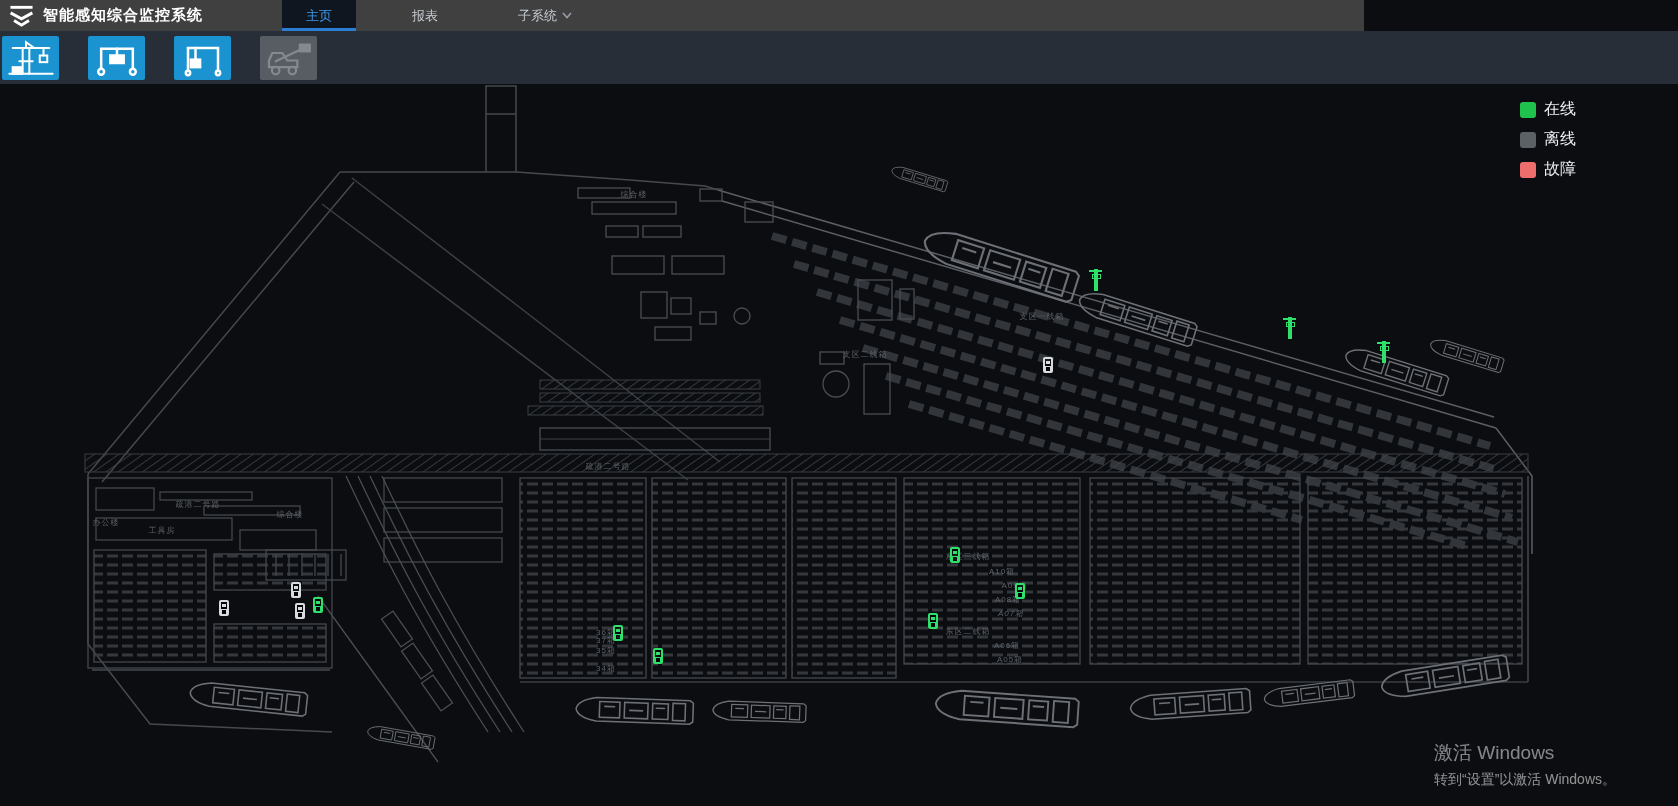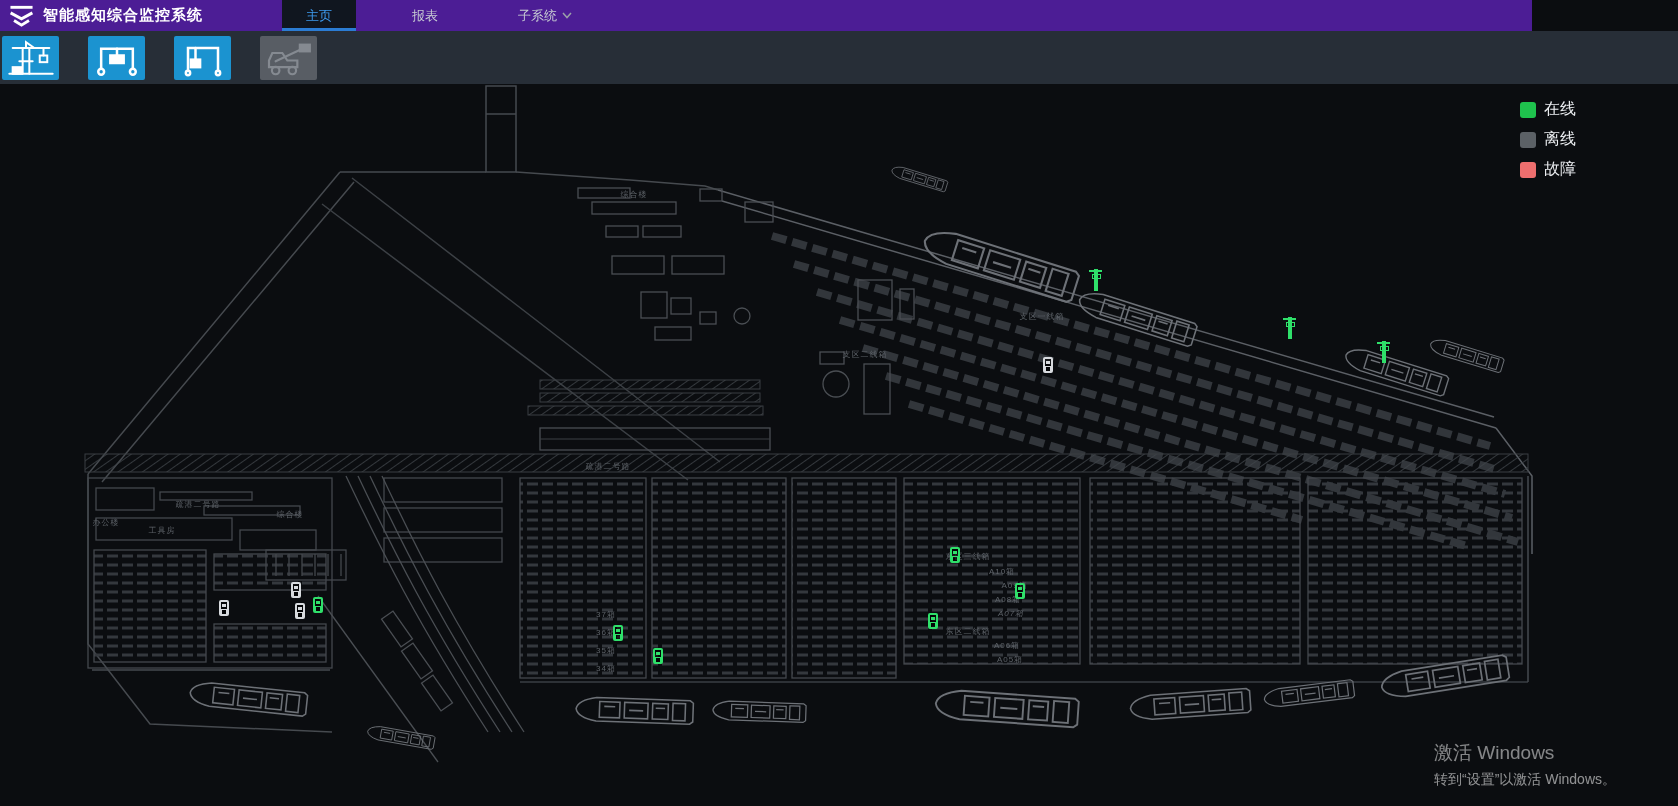--- a/index.html
+++ b/index.html
@@ -5,22 +5,22 @@
   * { box-sizing: border-box; }
   html,body { margin:0; padding:0; }
   body {
     width:1678px; height:806px; overflow:hidden; position:relative;
     background:#0b0d10; color:#e8eaed;
     font-family:"Liberation Sans", sans-serif;
   }
 
   
   .header {
-    position:absolute; top:0; left:0; width:1532px; height:31px;
-    background:#4c1d95; display:flex; align-items:center; z-index:30;
+    position:absolute; top:0; left:0; width:1364px; height:31px;
+    background:#404040; display:flex; align-items:center; z-index:30;
   }
   .logo { margin-left:9px; display:flex; align-items:center; }
   .app-title { font-size:15px; font-weight:bold; color:#ffffff; margin-left:9px; letter-spacing:1px; }
   .tabs { position:absolute; left:282px; top:0; height:31px; display:flex; }
   .tab {
     height:31px; line-height:31px; padding:0 24px; margin-right:32px;
     font-size:13px; color:#c7ccd3; cursor:pointer; display:flex; align-items:center; gap:5px;
   }
   .tab.active { background:#10161f; color:#3d9aed; box-shadow: inset 0 -3px 0 #2b7cd3; }
   .header-right { position:absolute; right:12px; top:0; height:31px; display:flex; align-items:center; gap:11px; font-size:13px; color:#e2e5e9; }
@@ -337,21 +337,21 @@
       <div class="map-label" style="left: 162px; top: 446px;">工具房</div>
       <div class="map-label" style="left: 290px; top: 430px;">综合楼</div>
       <div class="map-label" style="left: 968px; top: 472px;">东区三线箱</div>
       <div class="map-label" style="left: 1002px; top: 487px;">A10箱</div>
       <div class="map-label" style="left: 1005px; top: 501px; padding-left: 19px;">A09箱</div>
       <div class="map-label" style="left: 1008px; top: 515px;">A08箱</div>
       <div class="map-label" style="left: 1011px; top: 529px; font-style: italic;">A07箱</div>
       <div class="map-label" style="left: 968px; top: 547px;">东区二线箱</div>
       <div class="map-label" style="left: 1007px; top: 561px;">A06箱</div>
       <div class="map-label" style="left: 1010px; top: 575px;">A05箱</div>
-      <div class="map-label" style="left: 606px; top: 530px; text-align: right;">37箱</div>
+      <div class="map-label" style="left: 606px; top: 556px; text-align: right;">37箱</div>
       <div class="map-label" style="left: 606px; top: 548px;">36箱</div>
       <div class="map-label" style="left: 606px; top: 566px;">35箱</div>
       <div class="map-label" style="left: 606px; top: 584px;">34箱</div>
     </div>
   <div>
       <div class="marker crane m-online" style="left: 1096px; top: 196px;"></div>
       <div class="marker crane m-online" style="left: 1290px; top: 244px;"></div>
       <div class="marker crane m-online" style="left: 1384px; top: 268px;"></div>
       <div class="marker truck m-offline" style="left: 1048px; top: 281px;"></div>
       <div class="marker truck m-online" style="left: 318px; top: 521px;"></div>

